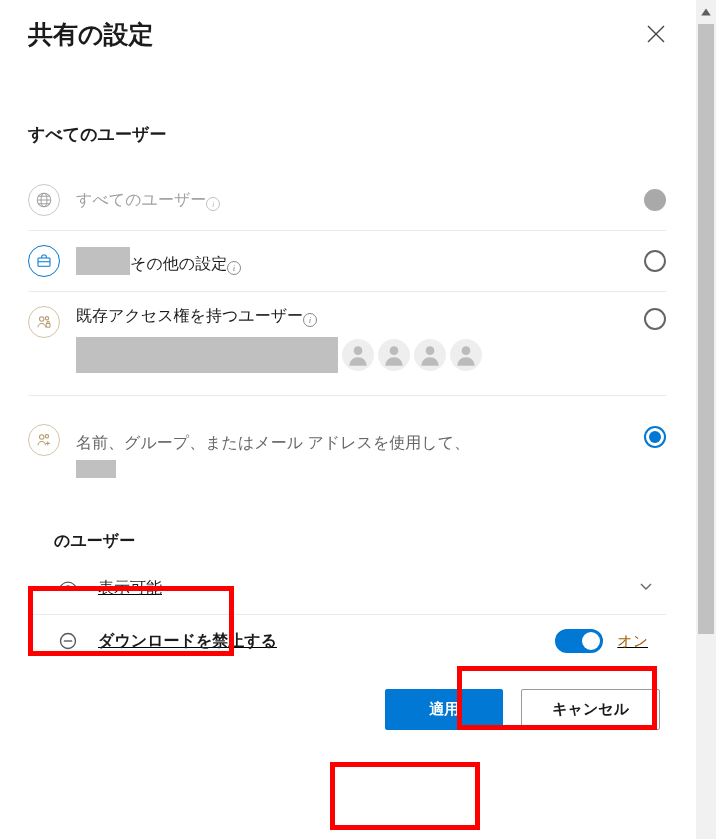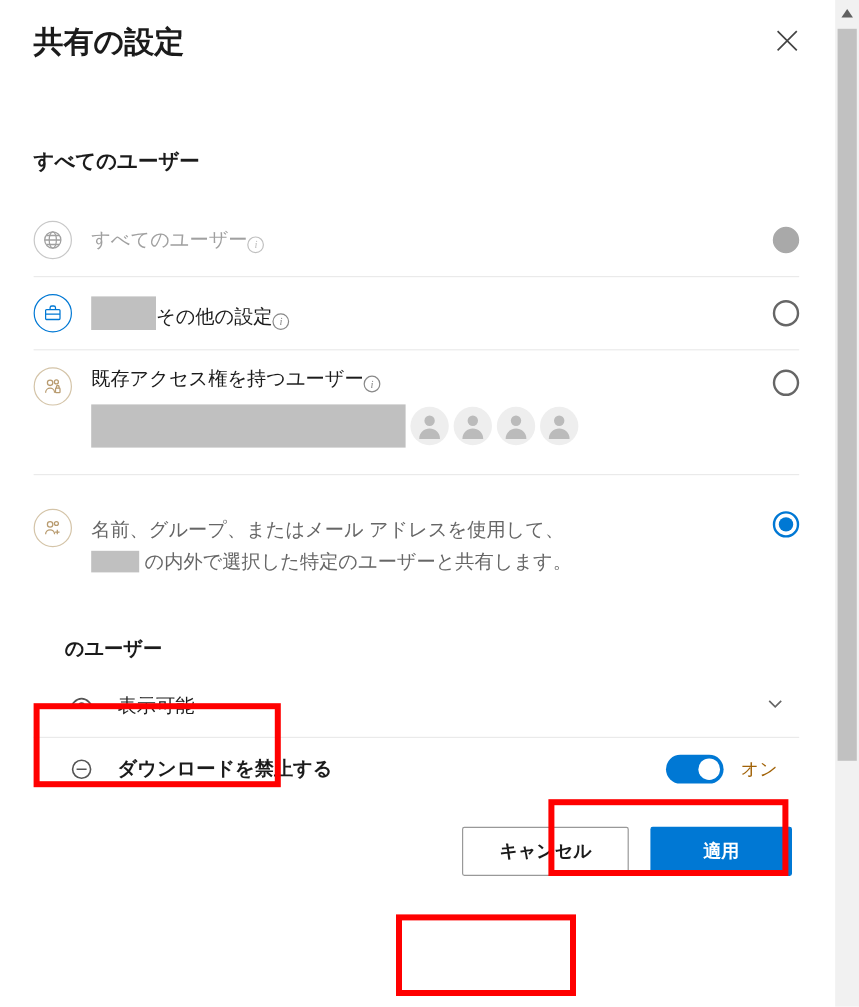--- a/index.html
+++ b/index.html
@@ -196,20 +196,21 @@
       color: #1b1b1b;
       margin-top: 36px;
       margin-left: 26px;
       margin-bottom: 10px;
     }
     .setting-row {
       display: flex;
       align-items: center;
       padding: 14px 2px;
       border-bottom: 1px solid #eaeaea;
+      text-decoration: underline;
     }
     .setting-row.no-border {
       border-bottom: none;
     }
     .setting-icon {
       width: 24px;
       height: 24px;
       display: flex;
       align-items: center;
       justify-content: center;
@@ -393,21 +394,20 @@
           <circle cx="9" cy="8" r="3"></circle>
           <path d="M4 19c0-3 2.5-5 5-5s5 2 5 5"></path>
           <circle cx="16" cy="7" r="2.2"></circle>
           <path d="M17 14v5M14.5 16.5h5"></path>
         </svg>
     </span>
     <div class="option-content">
       <div class="option-description">
         <span>名前、グループ、またはメール アドレスを使用して、</span><br>
         <span class="redacted" style="width:40px; height:18px; vertical-align:middle;"></span>
-        <span>の内外で選択した特定のユーザーと共有します。</span>
       </div>
     </div>
     <span class="radio selected" style="align-self:flex-start; margin-top:2px;"></span>
   </div>
 
   <div class="other-settings-title">のユーザー</div>
 
   <div class="setting-row">
     <span class="setting-icon">
       <svg viewBox="0 0 24 24" width="20" height="20" fill="none" stroke="currentColor" stroke-width="1.6">
@@ -429,21 +429,21 @@
           <circle cx="12" cy="12" r="9"></circle>
           <path d="M7 12h10"></path>
         </svg>
     </span>
     <span class="setting-label" style="font-weight:600;">ダウンロードを禁止する</span>
     <span class="toggle"></span>
     <span class="toggle-label">オン</span>
   </div>
 
   <div class="button-row">
+    <div class="btn btn-primary">適用</div>
     <div class="btn btn-secondary">キャンセル</div>
-    <div class="btn btn-primary">適用</div>
   </div>
 
 </div>
 
 <div class="highlight-box" style="left:28px; top:586px; width:206px; height:70px;"></div>
 <div class="highlight-box" style="left:457px; top:666px; width:200px; height:64px;"></div>
 <div class="highlight-box" style="left:330px; top:762px; width:150px; height:68px;"></div>
 
 </body></html>

